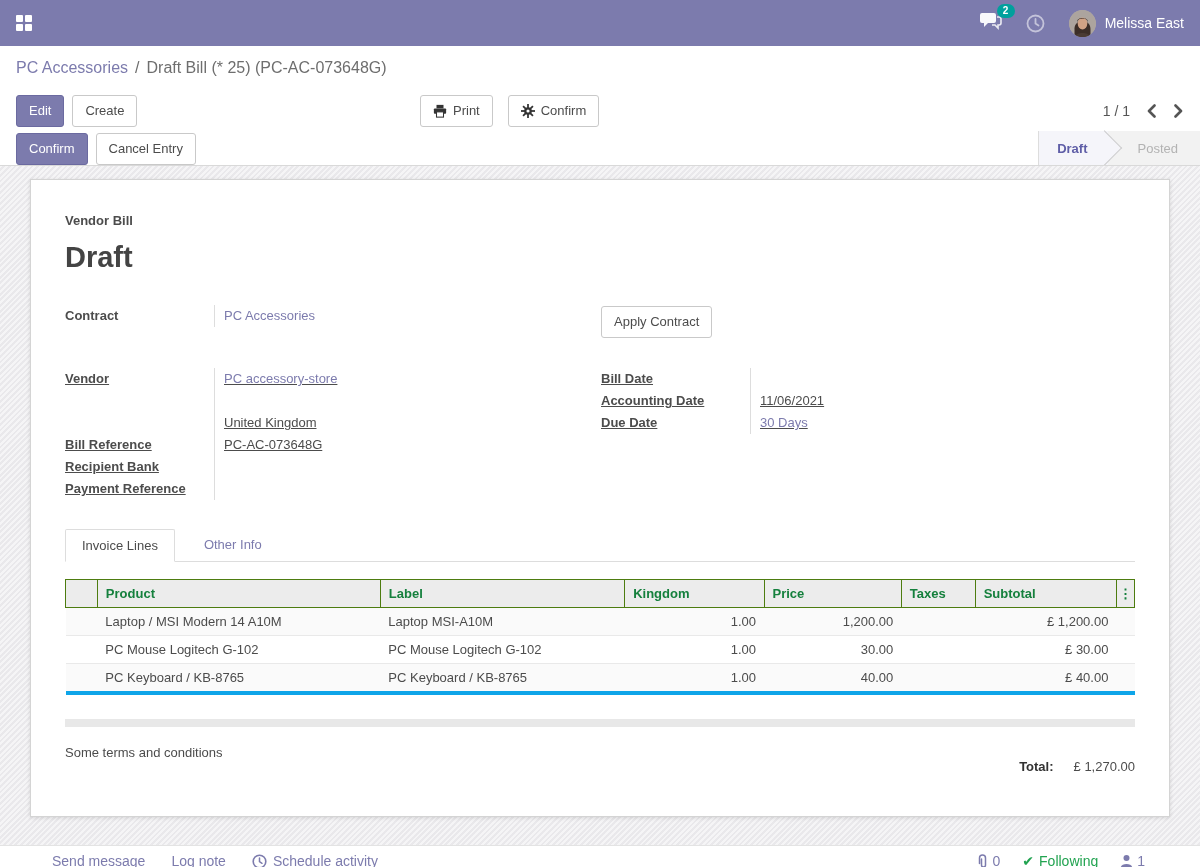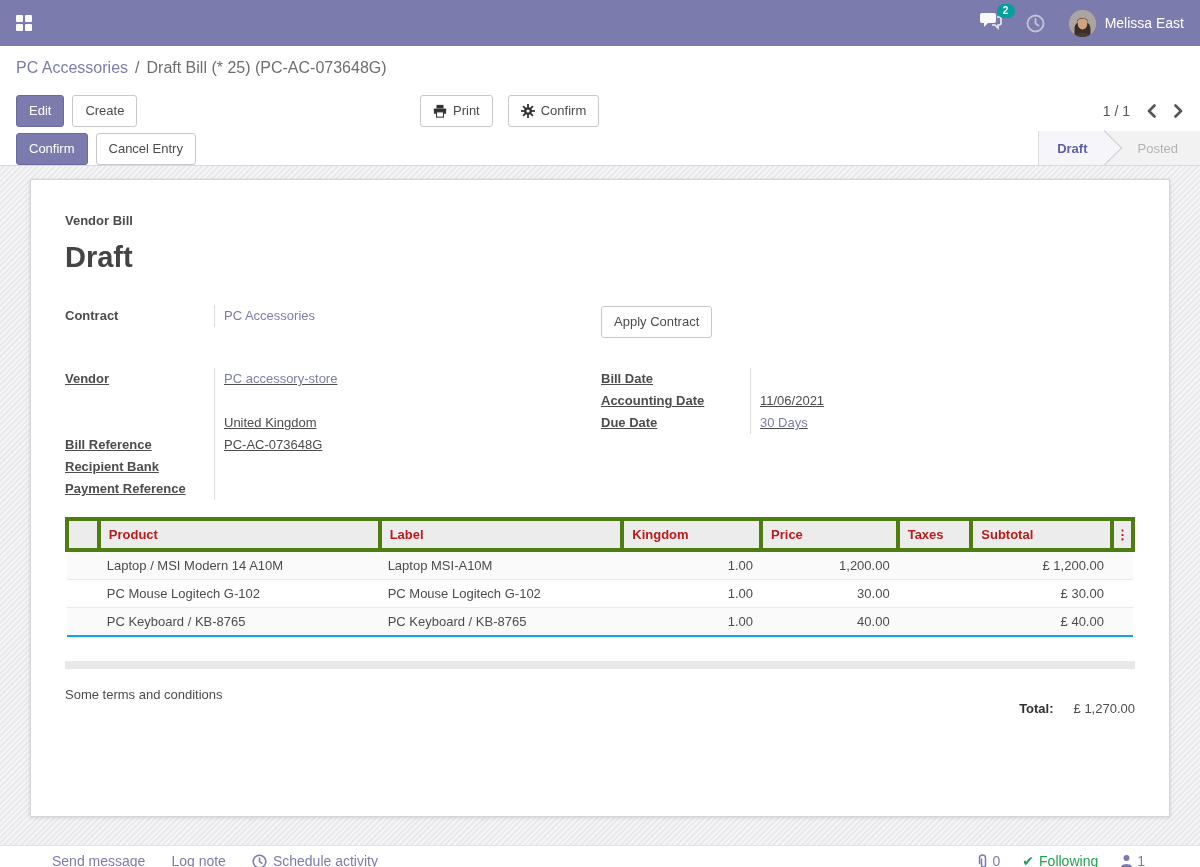--- a/index.html
+++ b/index.html
@@ -96,25 +96,25 @@
   .tab { padding:8px 16px; cursor:pointer; font-size:13px; }
   .tab-active {
     background:#fff; border:1px solid #ddd; border-bottom:1px solid #fff;
     margin-bottom:-1px; color:#4c4c4c; border-radius:2px 2px 0 0;
   }
   .tab-inactive { color:#7c7bad; margin-left:13px; }
 
   
   table.o-list { width:100%; border-collapse:collapse; margin-top:17px; font-size:13px; }
   table.o-list th {
-    background:#ececec; border:4px solid #4d7c0f; font-weight:bold;
-    padding:6px 8px; text-align:left; color:#b91c1c;
+    background:#ececec; border:1px solid #4d7c0f; font-weight:bold;
+    padding:6px 8px; text-align:left; color:#15803d;
   }
   table.o-list td { padding:6px 8px; border-top:1px solid #e9e9e9; }
-  table.o-list tbody tr:last-child td { border-bottom:2px solid #0ea5e9; }
+  table.o-list tbody tr:last-child td { border-bottom:4px solid #0ea5e9; }
   table.o-list tbody tr:nth-child(odd) { background:#fafafa; }
   .num { text-align:right; }
   .th-dots { text-align:center !important; padding:6px 2px !important; color:#555; cursor:pointer; }
   .table-footer-bar { height:8px; background:#e8e8e8; margin-top:24px; }
 
   .terms-total { display:flex; margin-top:18px; align-items:flex-start; }
   .terms { color:#4c4c4c; cursor:text; }
   .total-wrap { margin-left:auto; margin-top:14px; display:flex; gap:20px; }
   .total-label { font-weight:bold; color:#333; }
 
@@ -290,20 +290,24 @@
           <div class="flabel">Accounting Date</div>
           <div class="fvalue">11/06/2021</div>
         </div>
         <div class="frow">
           <div class="flabel">Due Date</div>
           <div class="fvalue"><span class="flink">30 Days</span></div>
         </div>
       </div>
     </div>
 
+    <div class="tabs">
+      <div class="tab tab-active">Invoice Lines</div>
+      <div class="tab tab-inactive">Other Info</div>
+    </div>
 
     <table class="o-list">
       <colgroup>
         <col style="width:32px">
           <col style="width:285px">
           <col style="width:246px">
         <col style="width:140px">
           <col style="width:138px">
           <col style="width:74px">
         <col style="width:142px">

